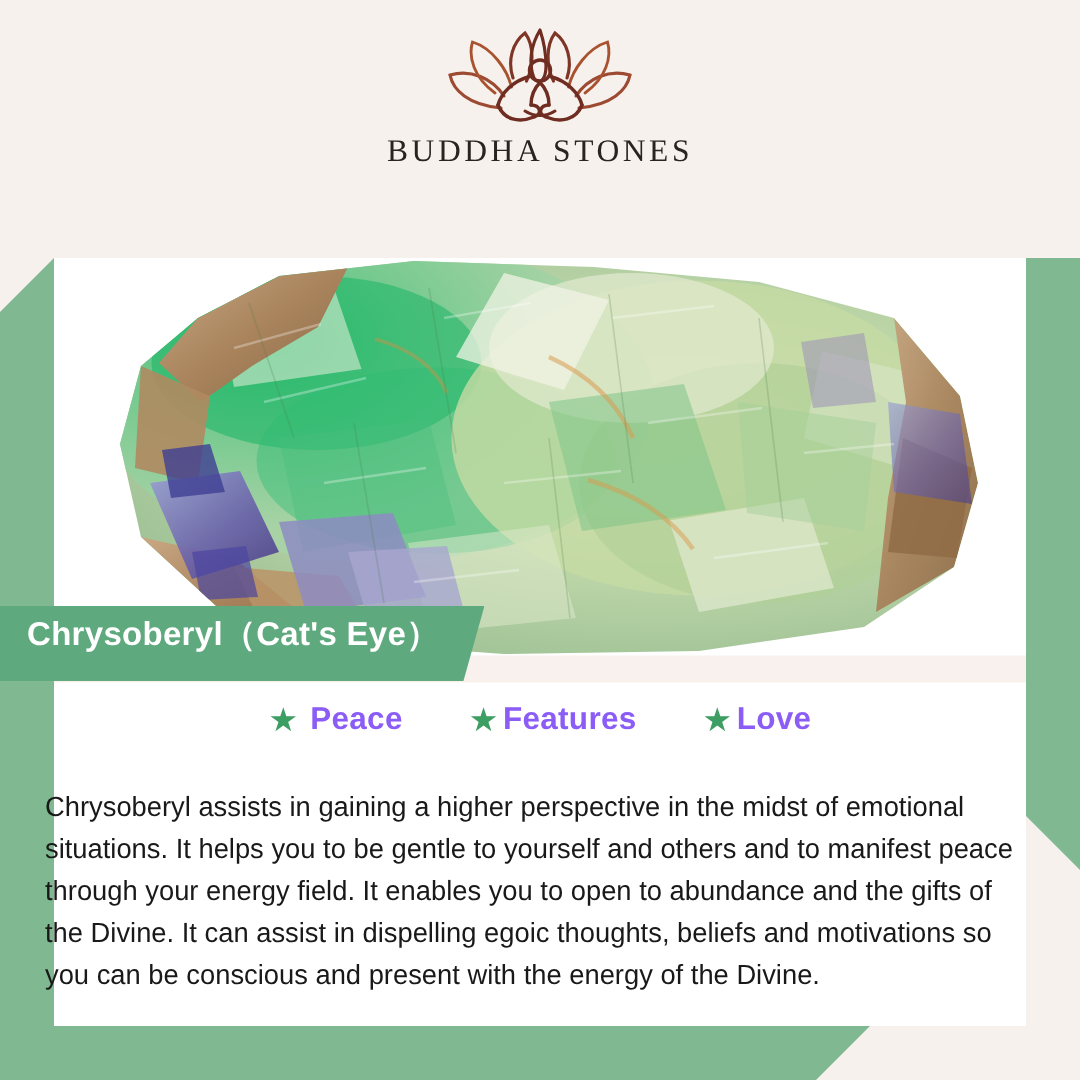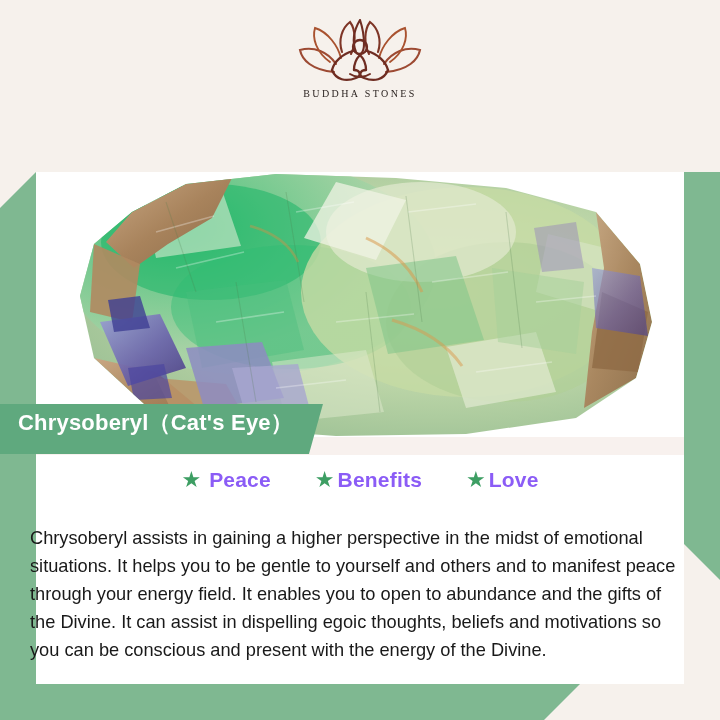--- a/index.html
+++ b/index.html
@@ -82,21 +82,21 @@
     text-align: center;
   }
   #logo-mark {
     display: block;
     margin: 0 auto;
   }
   #brand-name {
     display: block;
     margin-top: 4px;
     font-family: "Liberation Serif", serif;
-    font-size: 10px;
+    font-size: 21px;
     letter-spacing: 2.4px;
     color: #2b2320;
     text-align: center;
   }
 
   
   #title-banner {
     position: absolute;
     left: 148px;
     top: 128px;
@@ -362,21 +362,21 @@
     <span id="stone-label-text">Chrysoberyl（Cat's Eye）</span>
   </div>
 
   <div id="keywords">
     <div class="keyword" id="keyword-0">
       <span class="star">★</span>
       <span class="kw-label">Peace</span>
     </div>
     <div class="keyword" id="keyword-1">
       <span class="star">★</span>
-      <span class="kw-label">Benefits</span>
+      <span class="kw-label">Features</span>
     </div>
     <div class="keyword" id="keyword-2">
       <span class="star">★</span>
       <span class="kw-label">Love</span>
     </div>
   </div>
 
   <p id="description">Chrysoberyl assists in gaining a higher perspective in the midst of emotional situations. It helps you to be gentle to yourself and others and to manifest peace through your energy field. It enables you to open to abundance and the gifts of the Divine. It can assist in dispelling egoic thoughts, beliefs and motivations so you can be conscious and present with the energy of the Divine.</p>
 
 </div>

